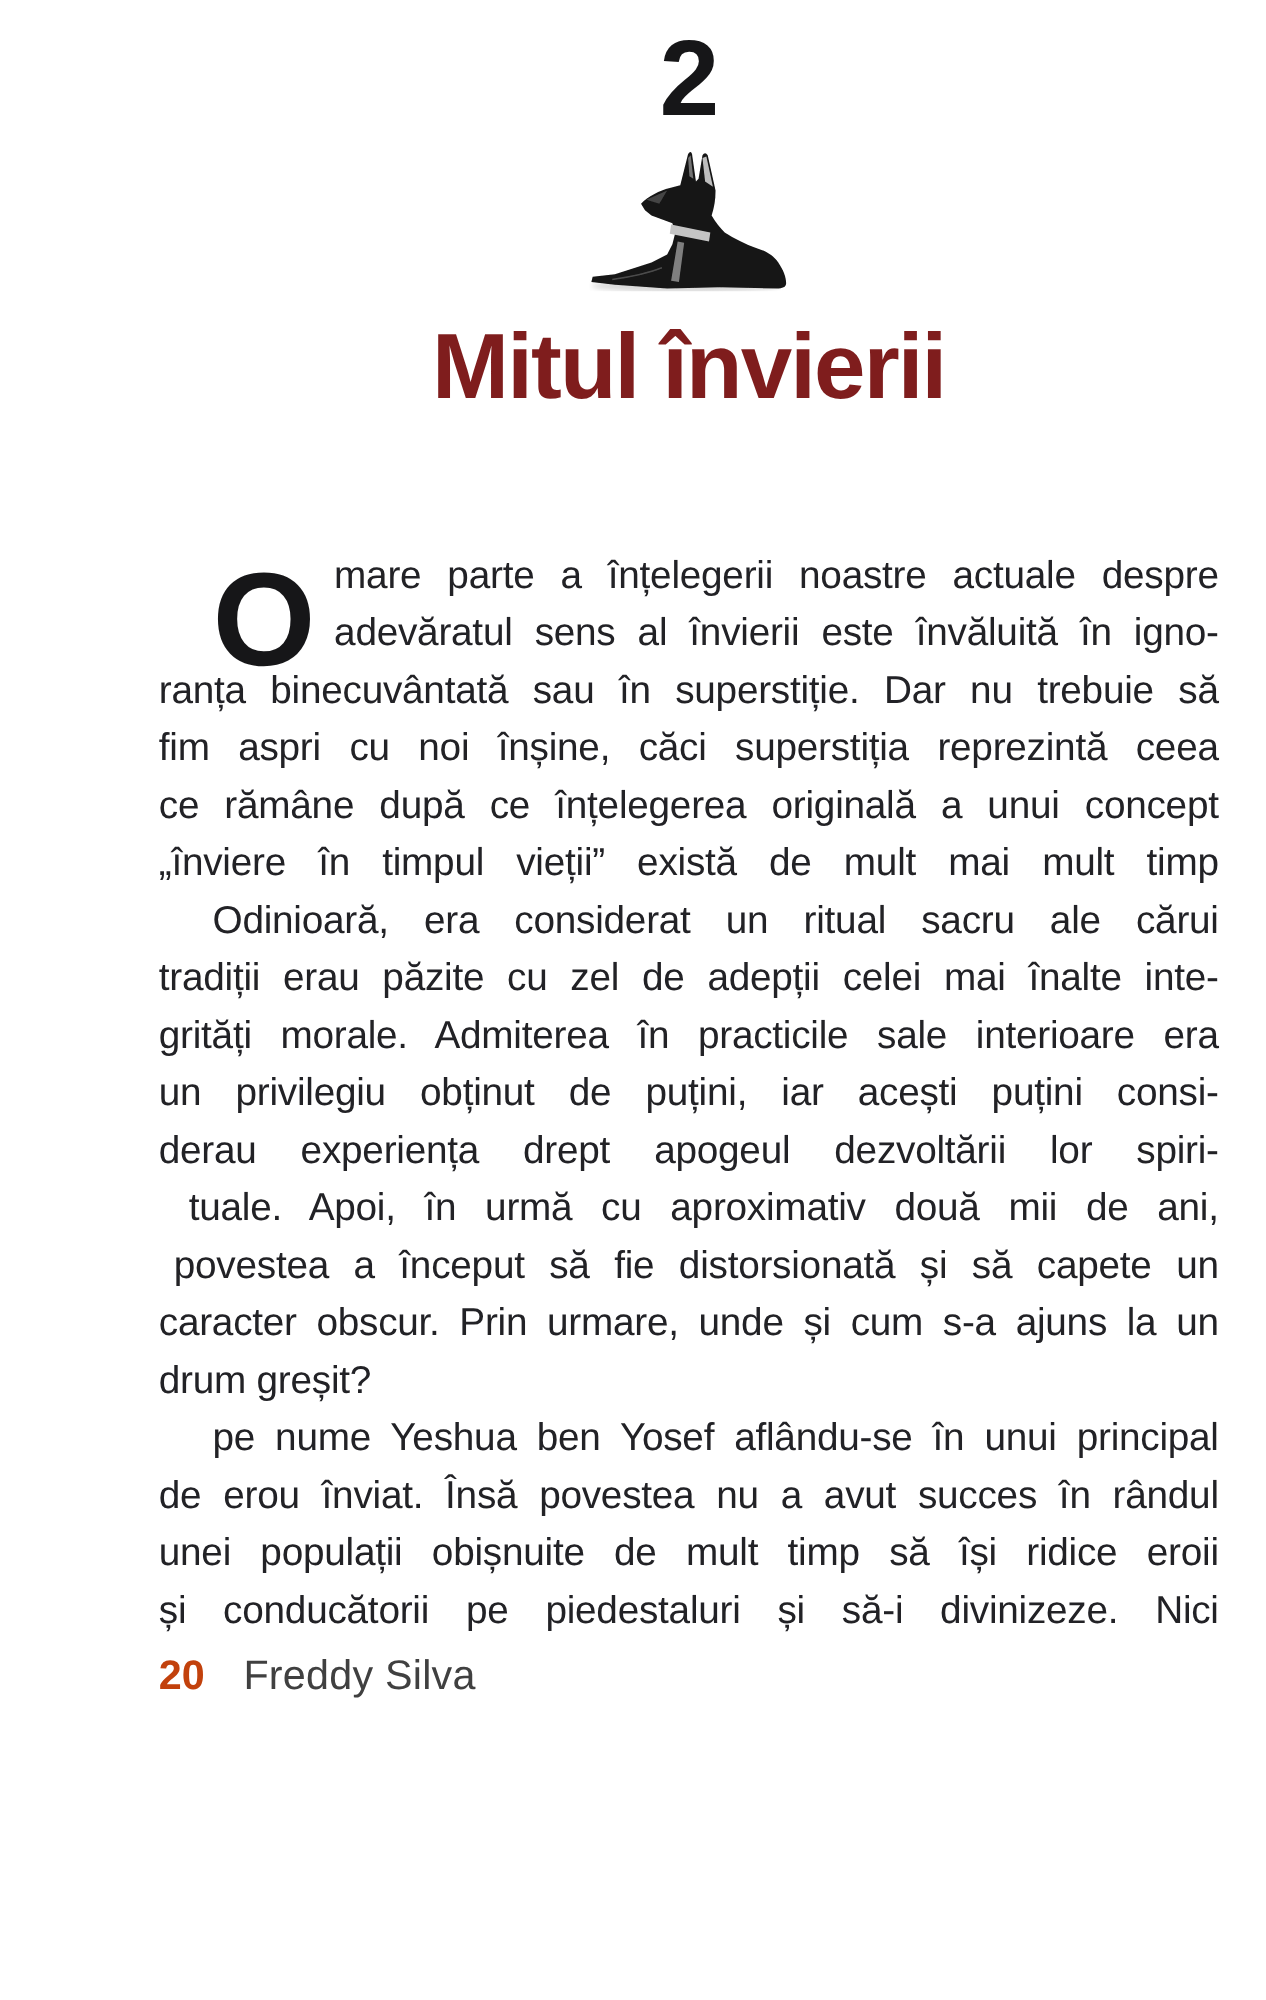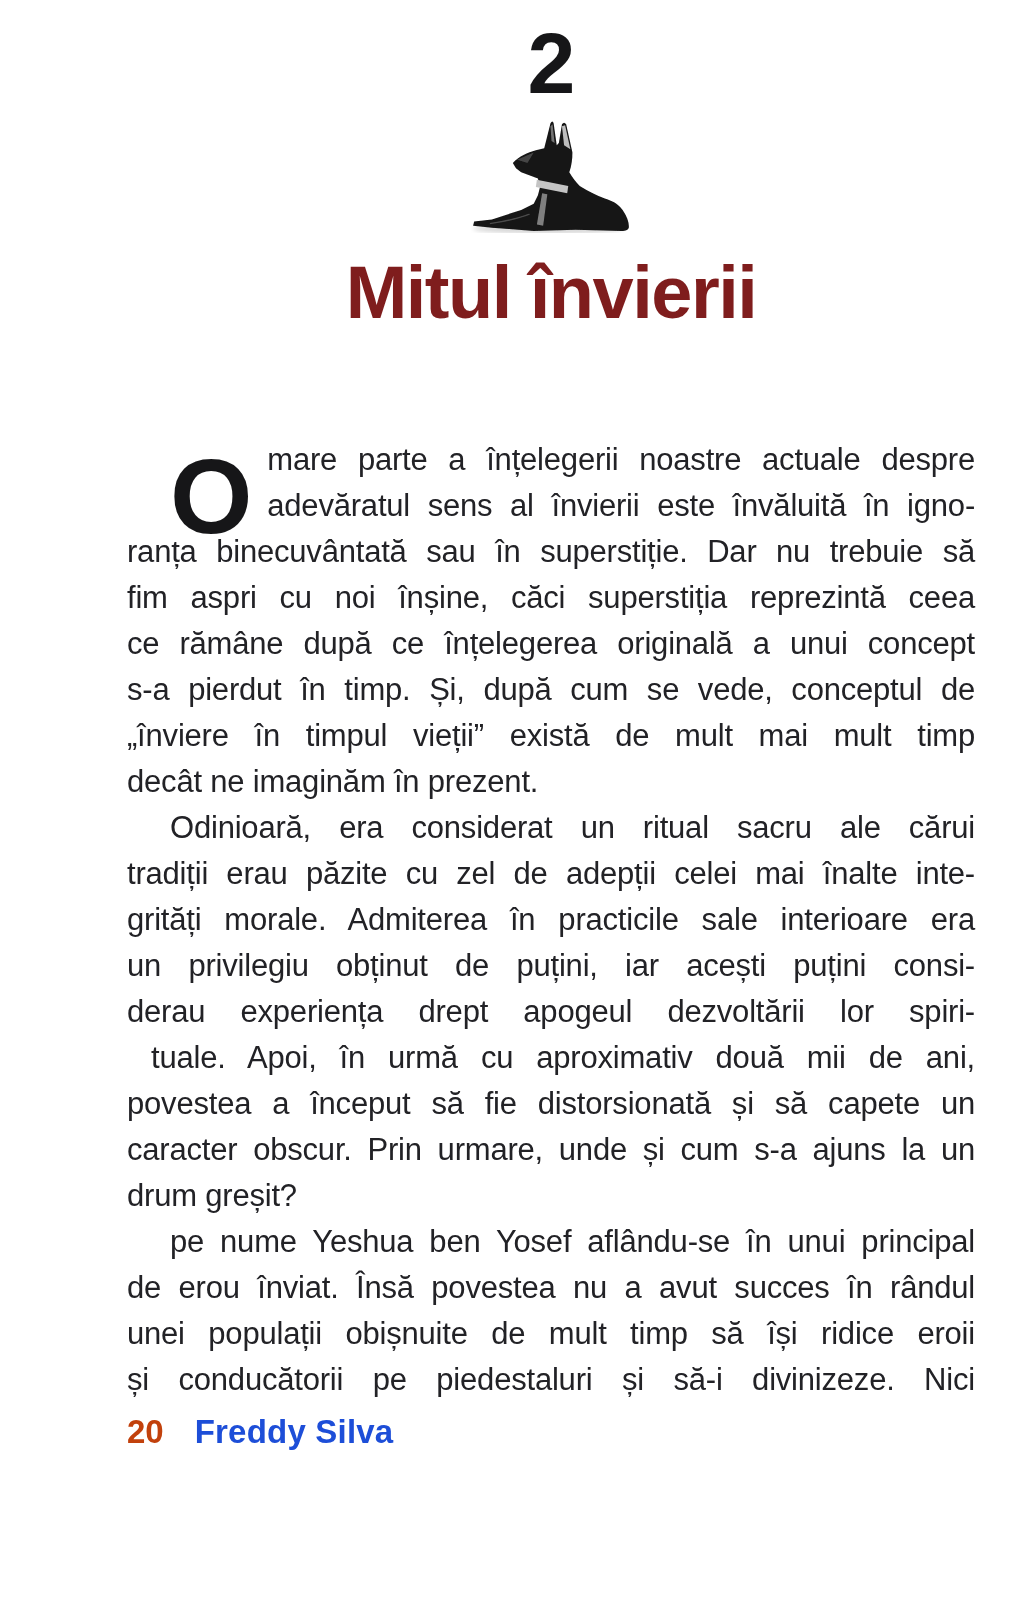--- a/index.html
+++ b/index.html
@@ -87,23 +87,23 @@
     align-items:baseline;
     font-size:33px;
     line-height:40px;
   }
   .footer-page-num{
     font-weight:700;
     color:#c2410c;
   }
   .footer-author{
     margin-left:31px;
-    font-weight:700;
+    font-weight:400;
     letter-spacing:0.2px;
-    color:#1d4ed8;
+    color:#404040;
   }
 </style>
 </head>
 <body>
 
 <div class="page">
   <div class="content">
 
     <div class="chapter-number">2</div>
 
@@ -171,32 +171,30 @@
           <div class="dropcap-row">
             <div class="dropcap">O</div>
             <div class="first-lines">
               <div class="line" style="font-size: 31px;">mare parte a înțelegerii noastre actuale despre</div>
               <div class="line" style="font-size: 31px;">adevăratul sens al învierii este învăluită în igno-</div>
             </div>
           </div>
           <div class="line" style="font-size: 31px;">ranța binecuvântată sau în superstiție. Dar nu trebuie să</div>
           <div class="line" style="font-size: 31px;">fim aspri cu noi înșine, căci superstiția reprezintă ceea</div>
           <div class="line" style="font-size: 31px;">ce rămâne după ce înțelegerea originală a unui concept</div>
-          <div class="line" style="font-size: 31px;">s-a pierdut în timp. Și, după cum se vede, conceptul de</div>
           <div class="line" style="font-size: 31px;">„înviere în timpul vieții” există de mult mai mult timp</div>
-          <div class="line last" style="font-size: 31px;">decât ne imaginăm în prezent.</div>
         </div>
         <div class="paragraph para-indent">
           <div class="line" style="font-size: 31px;">Odinioară, era considerat un ritual sacru ale cărui</div>
           <div class="line" style="font-size: 31px;">tradiții erau păzite cu zel de adepții celei mai înalte inte-</div>
           <div class="line" style="font-size: 31px;">grități morale. Admiterea în practicile sale interioare era</div>
           <div class="line" style="font-size: 31px;">un privilegiu obținut de puțini, iar acești puțini consi-</div>
           <div class="line" style="font-size: 31px;">derau experiența drept apogeul dezvoltării lor spiri-</div>
           <div class="line" style="font-size: 31px; margin-left: 24px;">tuale. Apoi, în urmă cu aproximativ două mii de ani,</div>
-          <div class="line" style="font-size: 31px;">povestea a început să fie distorsionată și să capete un</div>
+          <div class="line" style="font-size: 31px; margin-left: 12px;">povestea a început să fie distorsionată și să capete un</div>
           <div class="line" style="font-size: 31px;">caracter obscur. Prin urmare, unde și cum s-a ajuns la un</div>
           <div class="line last" style="font-size: 31px;">drum greșit?</div>
         </div>
         <div class="paragraph para-indent">
           <div class="line" style="font-size: 31px;">pe nume Yeshua ben Yosef aflându-se în unui principal</div>
           <div class="line" style="font-size: 31px;">de erou înviat. Însă povestea nu a avut succes în rândul</div>
           <div class="line" style="font-size: 31px;">unei populații obișnuite de mult timp să își ridice eroii</div>
           <div class="line" style="font-size: 31px;">și conducătorii pe piedestaluri și să-i divinizeze. Nici</div>
         </div>
       </div>

